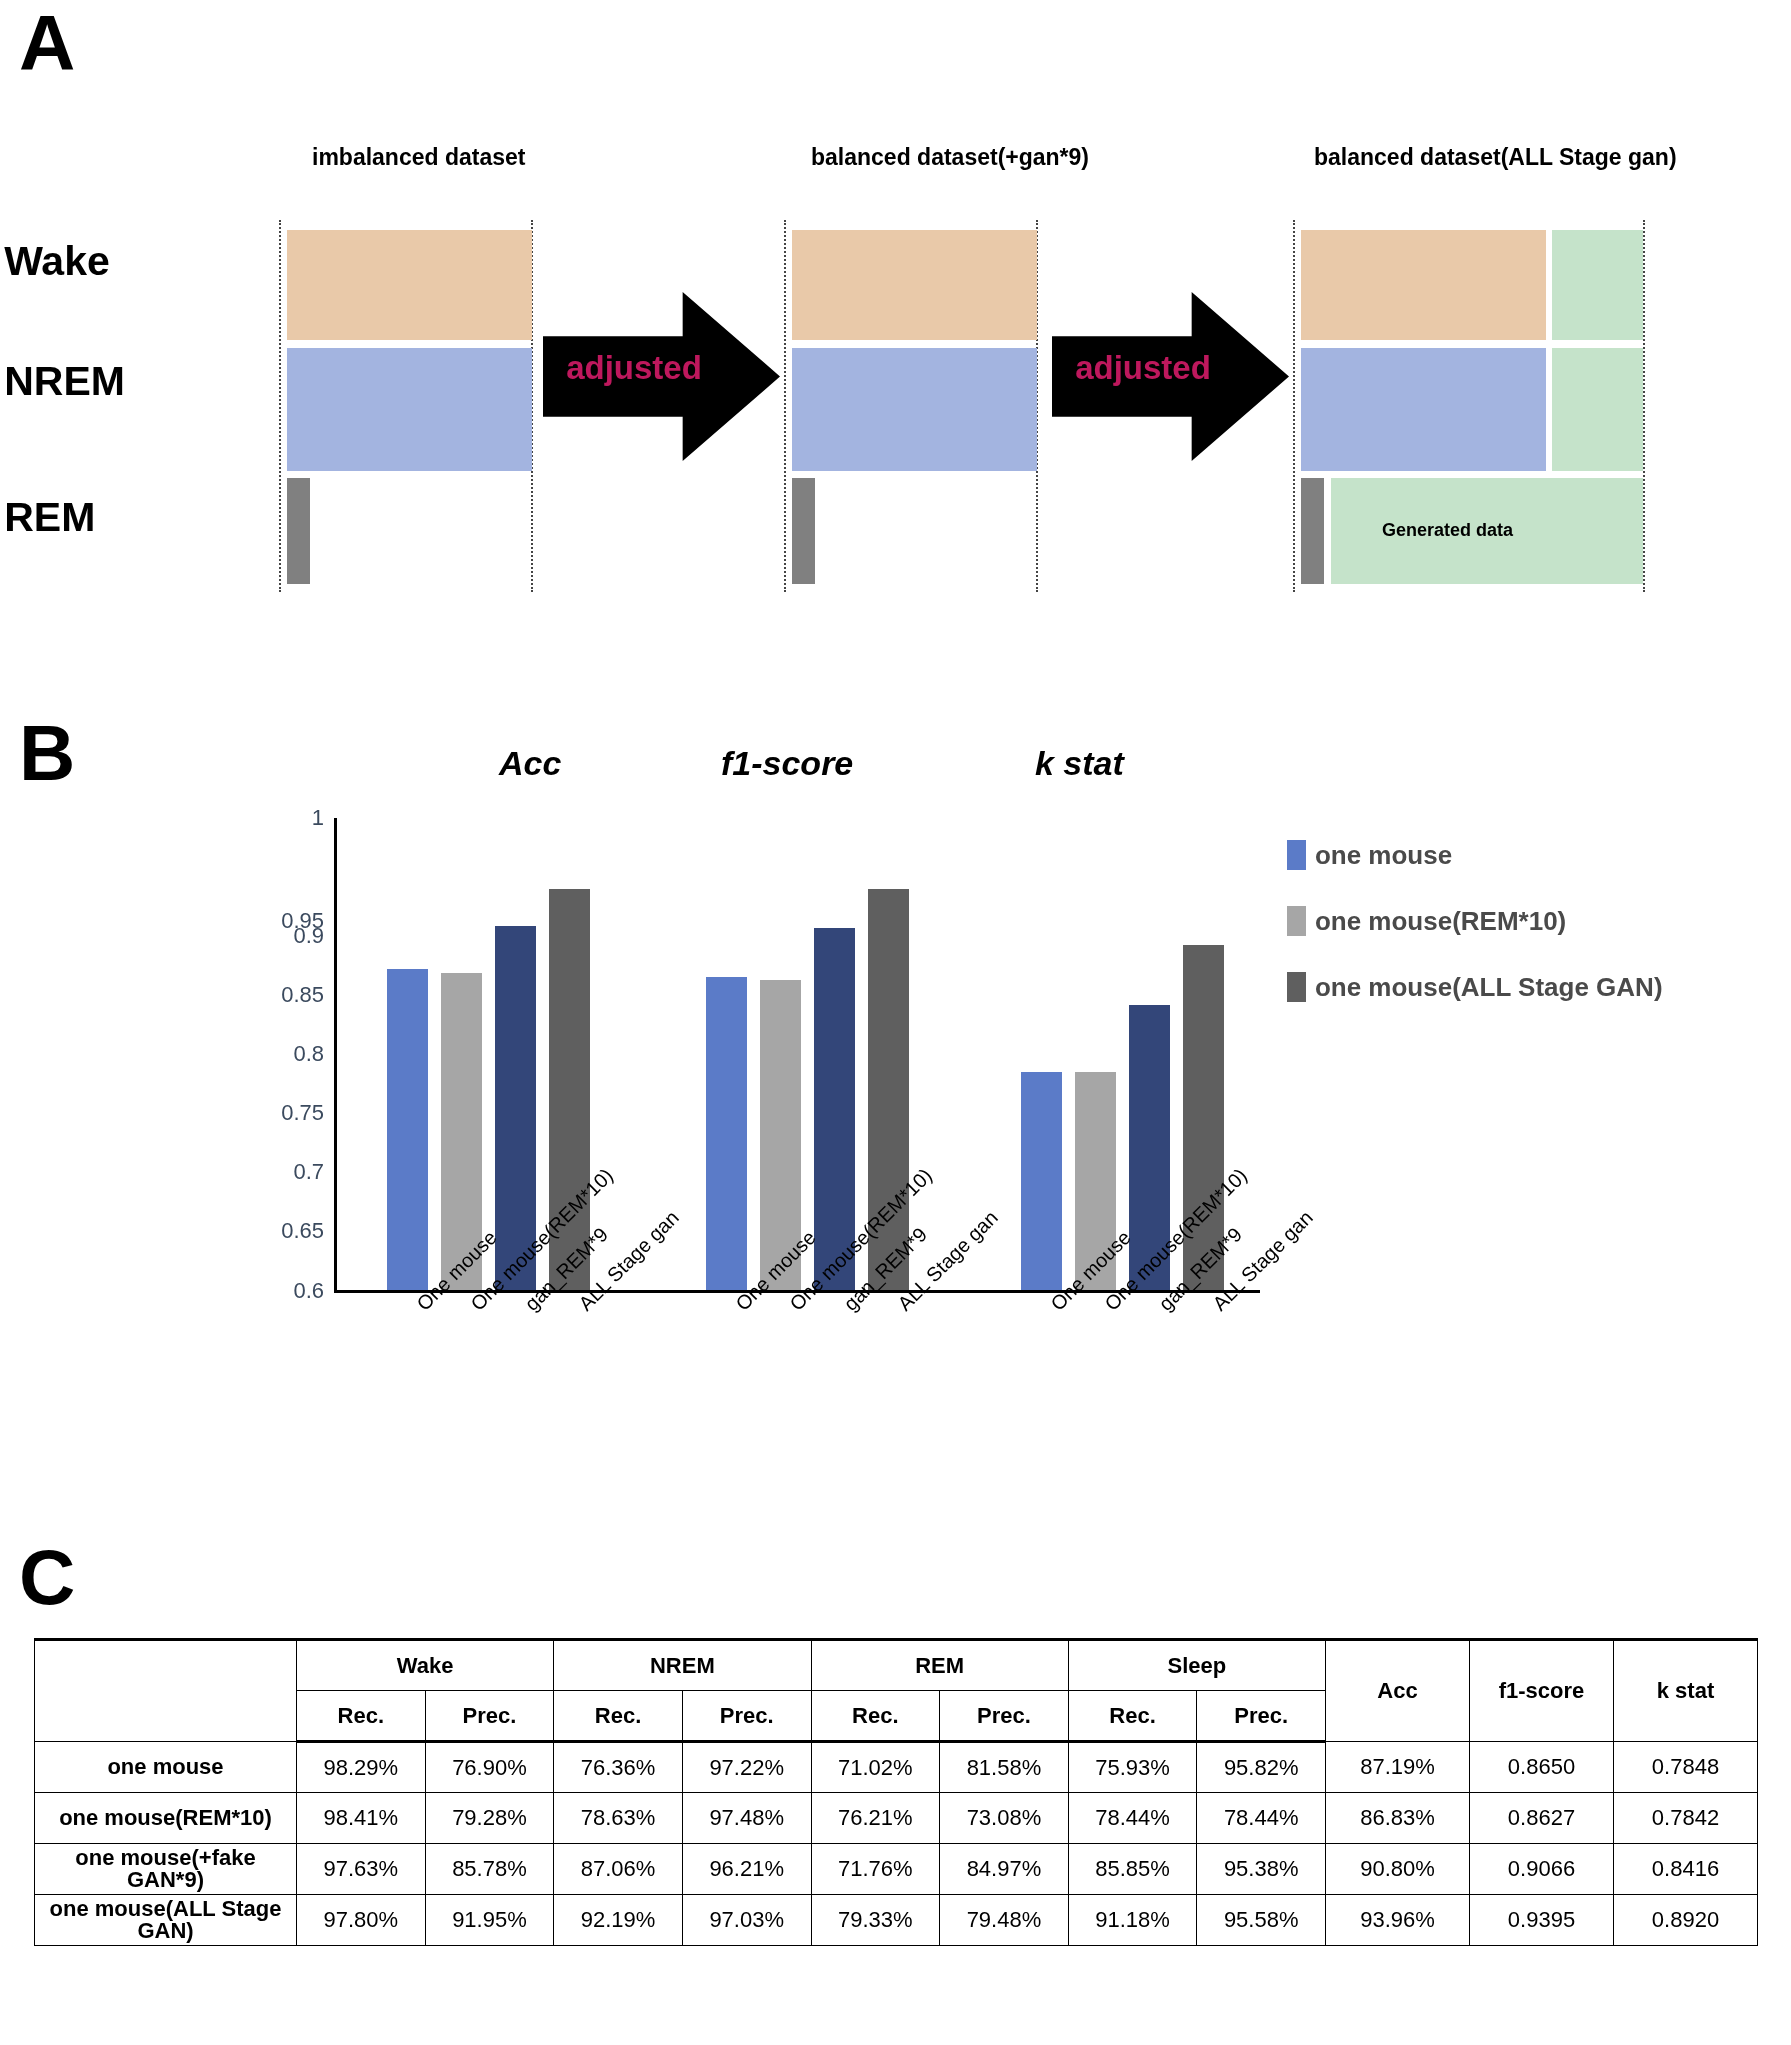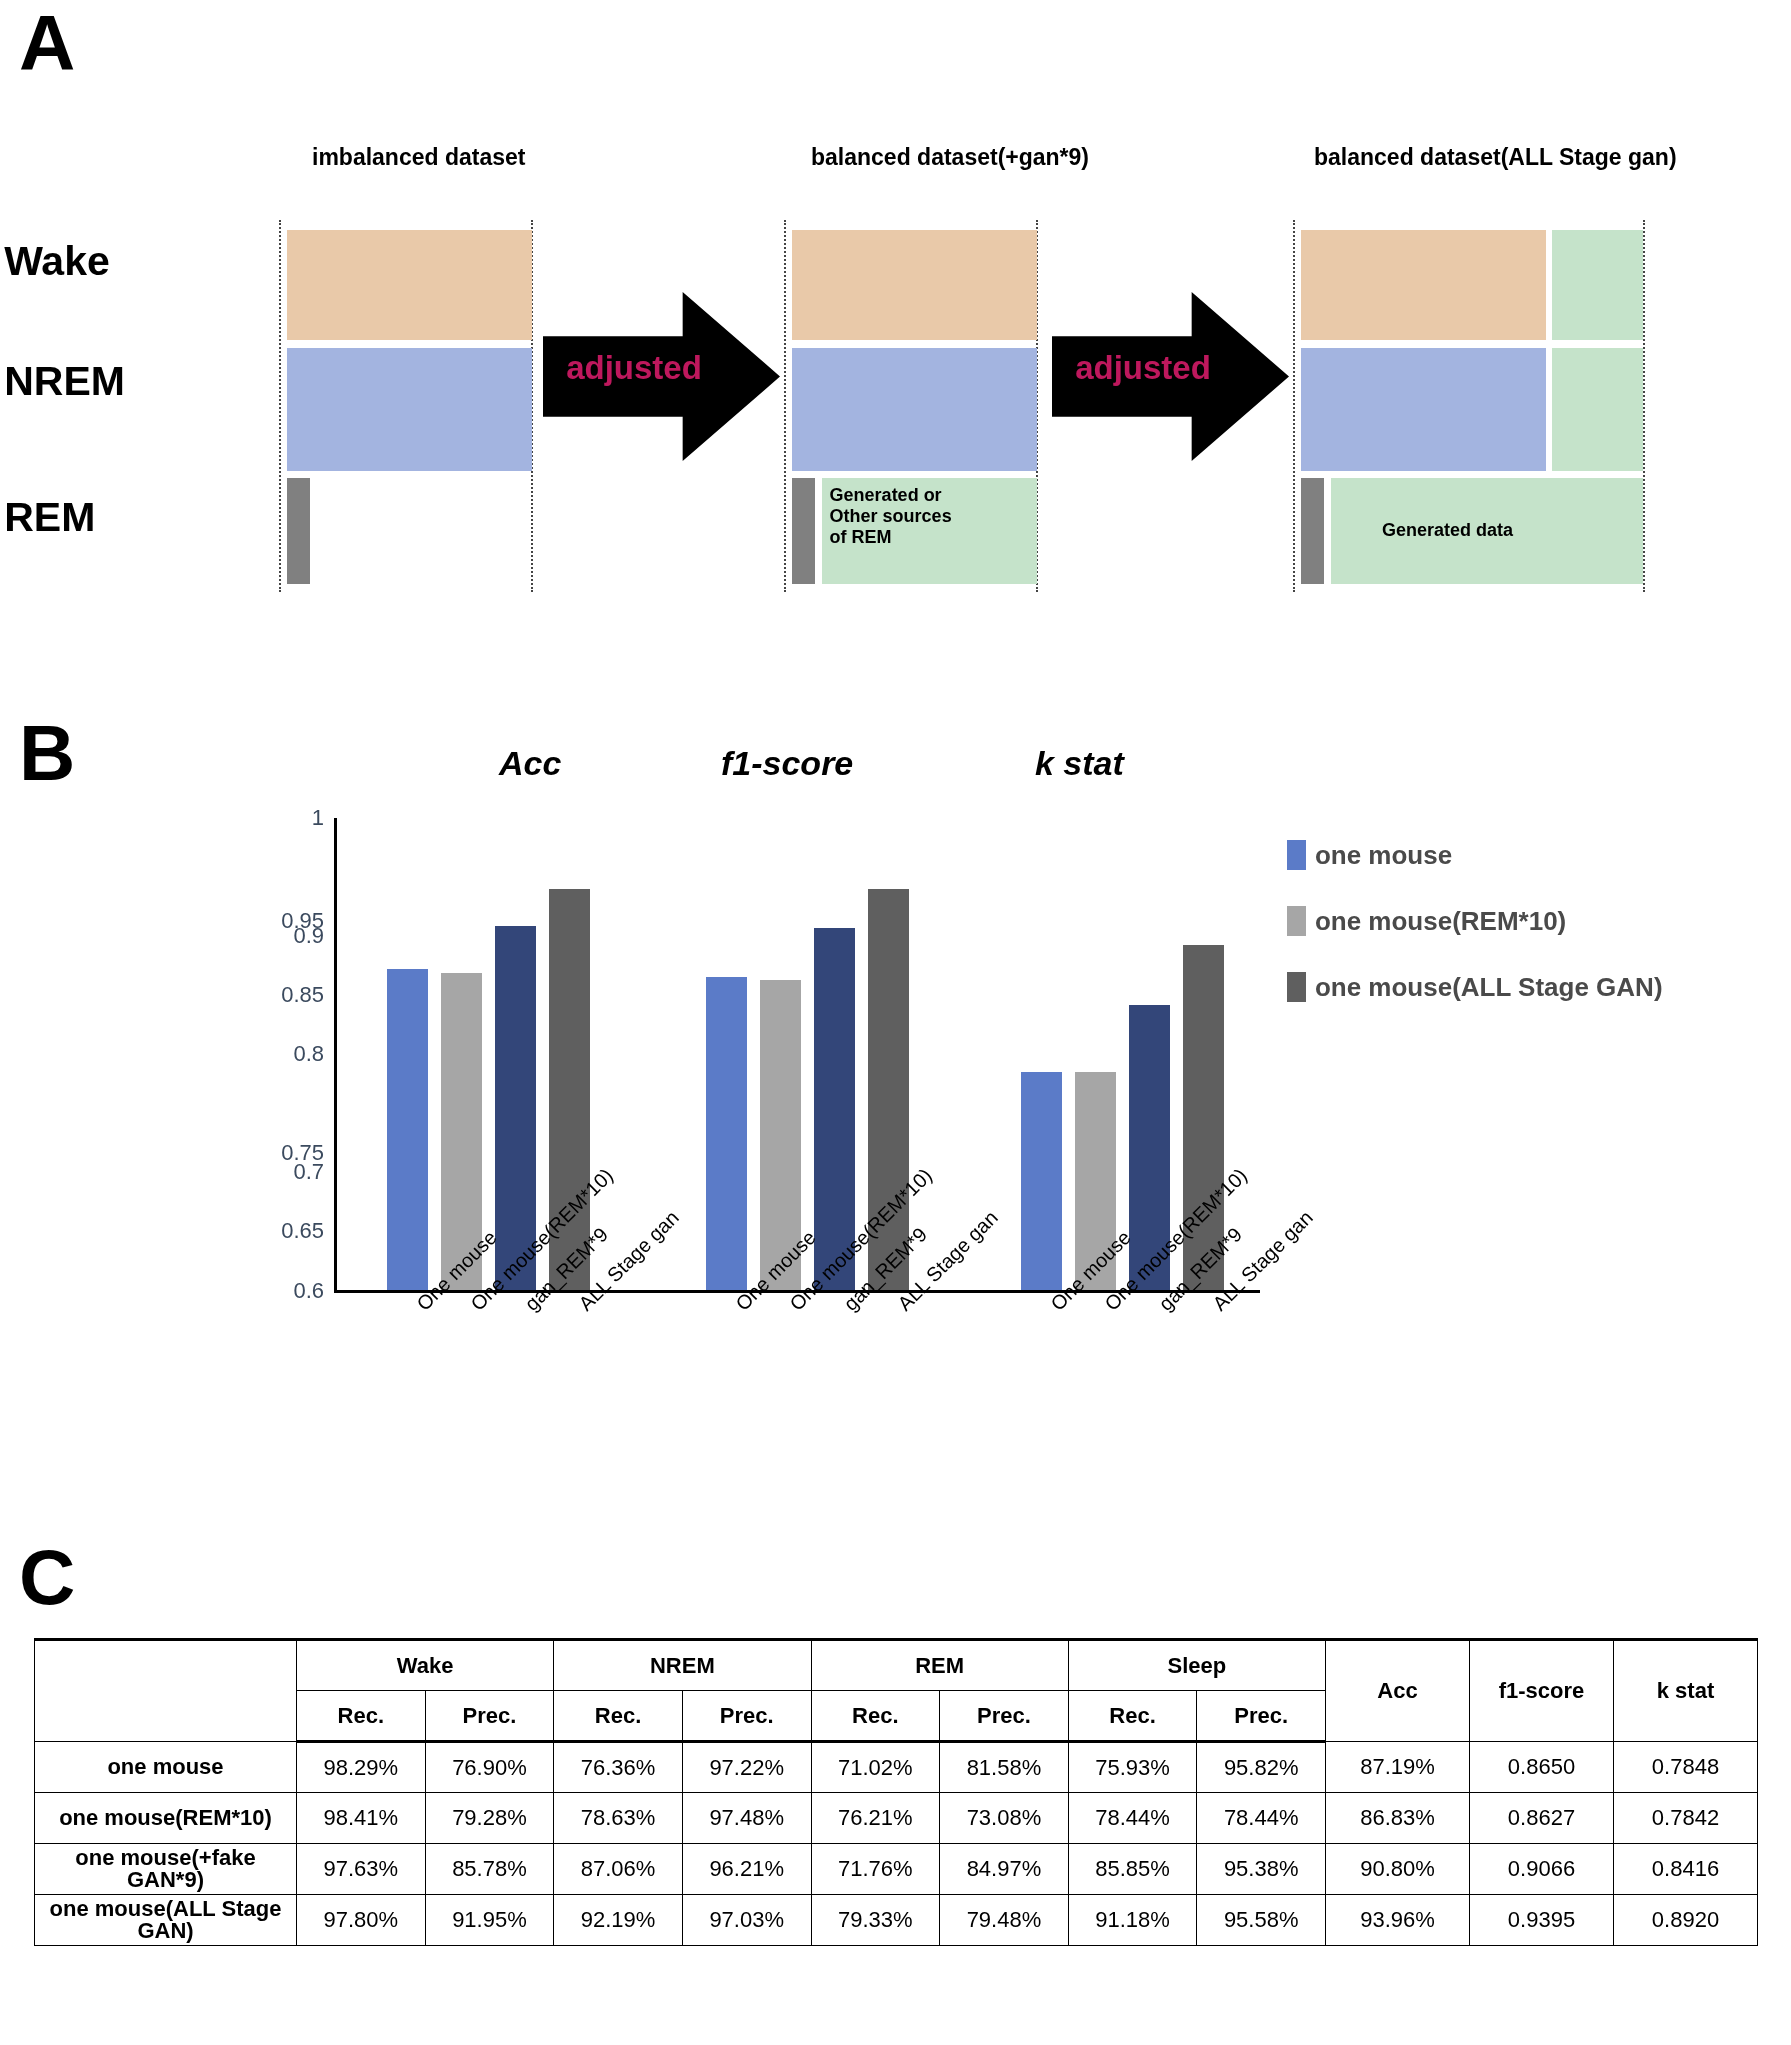--- a/index.html
+++ b/index.html
@@ -233,23 +233,20 @@
       </svg>
       <div class="arrow-text">adjusted</div>
     </div>
 
     <div class="ds-group" style="left:784px; width:254px;">
       <div class="guide" style="left:0;"></div>
       <div class="guide" style="left:252px;"></div>
       <div class="seg seg-wake" style="left:7.6px; top:10px; width:245px; height:110px;"></div>
       <div class="seg seg-nrem" style="left:7.6px; top:128px; width:245px; height:123px;"></div>
       <div class="seg seg-rem" style="left:7.6px; top:258px; width:23px;  height:106px;"></div>
-      <div class="seg seg-green green-note" style="left:38px; top:258px; width:215px; height:106px;">Generated or
-Other sources
-of REM</div>
     </div>
 
     <div class="arrow-wrap" style="left:1052px;">
       <svg class="arrow-svg" viewBox="0 0 560 400" preserveAspectRatio="none">
         <polygon points="0,105 330,105 330,0 560,200 330,400 330,295 0,295" fill="#000000"></polygon>
       </svg>
       <div class="arrow-text">adjusted</div>
     </div>
 
     <div class="ds-group" style="left:1293px; width:351px;">
@@ -274,21 +271,21 @@
 
     <div id="plot">
       <div id="y-axis-line"></div>
       <div id="x-axis-line"></div>
       <div id="ytick-holder">
           <div class="ytick" style="top: 0px;">1</div>
           <div class="ytick" style="top: 59px; margin-top: 44px;">0.95</div>
           <div class="ytick" style="top: 118px;">0.9</div>
           <div class="ytick" style="top: 177px;">0.85</div>
           <div class="ytick" style="top: 236px;">0.8</div>
-          <div class="ytick" style="top: 295px; margin-top: 40px;">0.75</div>
+          <div class="ytick" style="top: 295px;">0.75</div>
           <div class="ytick" style="top: 354px;">0.7</div>
           <div class="ytick" style="top: 413px;">0.65</div>
           <div class="ytick" style="top: 473px;">0.6</div>
         </div>
       <div id="bars-holder">
           <div class="bar" style="left: 53px; height: 321px; background: rgb(91, 123, 200);"></div>
           <div class="bar" style="left: 107px; height: 317px; background: rgb(166, 166, 166);"></div>
           <div class="bar" style="left: 161px; height: 364px; background: rgb(51, 70, 121);"></div>
           <div class="bar" style="left: 215px; height: 401px; background: rgb(95, 95, 95);"></div>
           <div class="bar" style="left: 372px; height: 313px; background: rgb(91, 123, 200);"></div>

